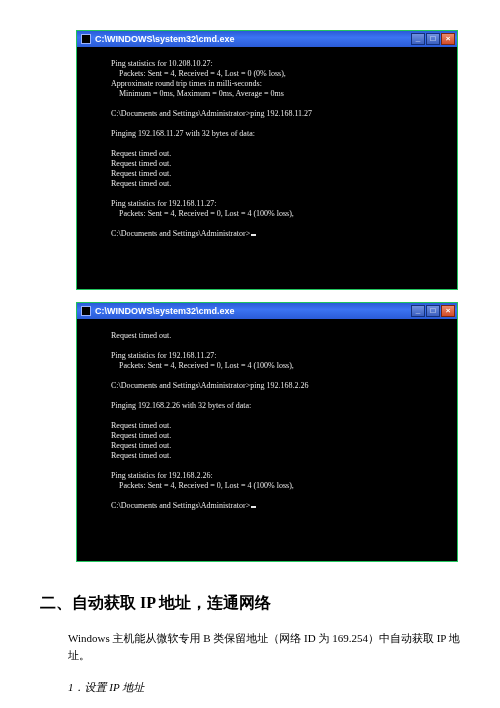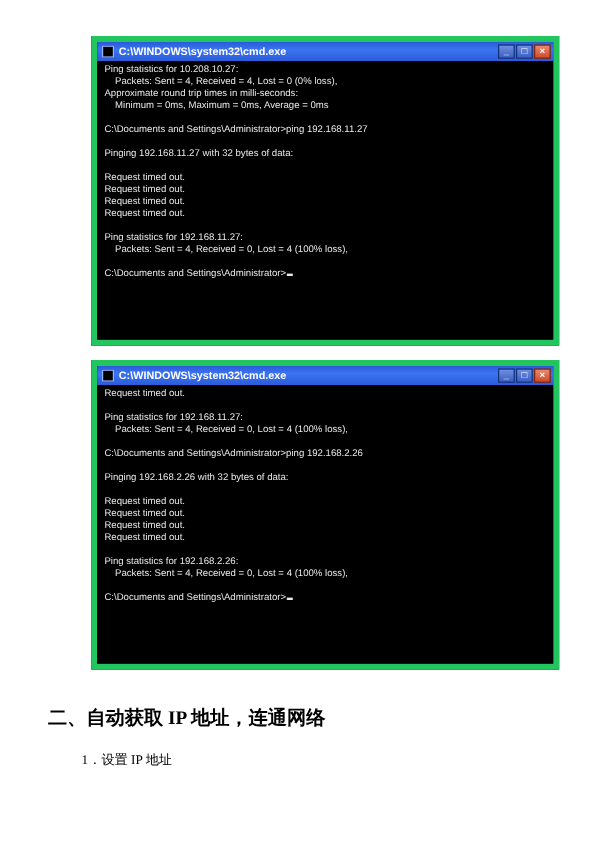--- a/index.html
+++ b/index.html
@@ -12,21 +12,21 @@
   }
   .page {
     width: 500px;
     min-height: 708px;
     box-sizing: border-box;
     padding: 24px 22px 24px 40px;
     font-size: 11px;
     line-height: 1.6;
   }
   .cmd-window {
-    border: 5px solid #22c55e;
+    border: 1px solid #22c55e;
     background: #000;
     margin: 6px 0 12px 36px;
     width: 380px;
   }
   .cmd-titlebar {
     display: flex;
     align-items: center;
     height: 16px;
     background: linear-gradient(#2a5bd7, #3b74f2 40%, #2a5bd7);
     color: #fff;
@@ -66,26 +66,27 @@
     text-align: center;
     cursor: default;
   }
   .cmd-btn.close {
     background: linear-gradient(#ea8a6e, #d24b27);
     border-color: #7a2610;
   }
   .cmd-body {
     background: #000;
     color: #e8e8e8;
-    font-family: Liberation Sans, sans-serif;
+    font-family: Liberation Serif, serif;
     font-size: 8px;
     line-height: 1.25;
-    padding: 2px 6px 10px 6px;
+    padding: 12px 6px 10px 6px;
     white-space: pre;
     min-height: 180px;
+    margin-left: 28px;
   }
   .cursor {
     display: inline-block;
     width: 5px;
     height: 2px;
     background: #e8e8e8;
     vertical-align: baseline;
     margin-left: 1px;
   }
   .caption {
@@ -97,20 +98,21 @@
     font-size: 16px;
     margin: 28px 0 14px 0;
   }
   .paragraph {
     margin: 0 0 14px 28px;
     font-size: 11px;
   }
   .numbered {
     margin: 0 0 8px 28px;
     font-size: 11px;
+    font-style: italic;
   }
 </style>
 </head>
 <body>
 
 <div class="page">
 
   <div class="cmd-window">
     <div class="cmd-titlebar">
       <span class="cmd-icon"></span>
@@ -177,16 +179,17 @@
 C:\Documents and Settings\Administrator&gt;</span><span class="cursor"></span>
 
 
 
 
 </div>
   </div>
 
   <div class="section-heading">二、自动获取 IP 地址，连通网络</div>
 
+  <div class="paragraph">Windows 主机能从微软专用 B 类保留地址（网络 ID 为 169.254）中自动获取 IP 地址。</div>
 
   <div class="numbered">1．设置 IP 地址</div>
 
 </div>
 
 </body></html>

